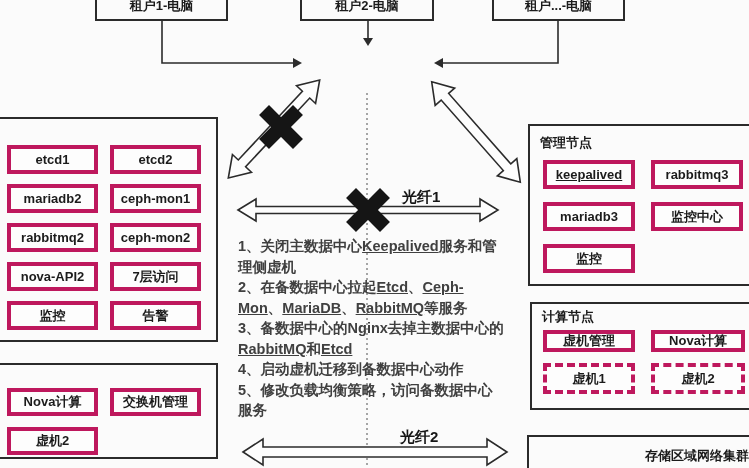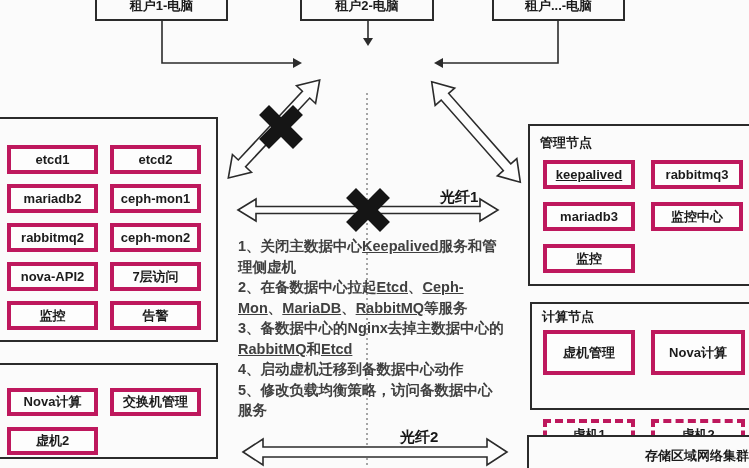--- a/index.html
+++ b/index.html
@@ -40,22 +40,22 @@
   .grid-left-upper{padding:26px 15px 0 17px;grid-template-columns:91px 91px;gap:10px 12px;}
   .grid-left-upper .cell{height:29px;}
   
   .grid-left-lower{padding:23px 15px 0 17px;grid-template-columns:91px 91px;gap:11px 12px;}
   .grid-left-lower .cell{height:28px;}
   
   .grid-mgmt{margin:8px 0 0 13px;grid-template-columns:92px 92px;gap:13px 16px;}
   .grid-mgmt .cell{height:29px;}
   
   .grid-compute{margin:4px 0 0 11px;grid-template-columns:92px 94px;gap:11px 16px;}
-  .grid-compute .cell{height:45px;}
-  .grid-compute .cell-dashed{height:31px;margin-top:33px;}
+  .grid-compute .cell{height:22px;}
+  .grid-compute .cell-dashed{height:31px;}
 </style>
 </head>
 <body>
 
 <div class="canvas">
 
   <svg class="layer-svg" width="749" height="468" viewBox="0 0 749 468">
     <g stroke="#2b2b2b" stroke-width="1.6" fill="none">
       <path d="M162 21 V63 H294"></path>
       <path d="M368 21 V40"></path>
@@ -148,16 +148,16 @@
   <div class="box" style="left:527px;top:435px;width:340px;height:60px;align-items:flex-start;padding-top:10px;">存储区域网络集群</div>
 
   <div class="steps">
       <div><span>1、关闭主数据中心</span><span class="u">Keepalived</span><span>服务和管理侧虚机</span></div>
       <div><span>2、在备数据中心拉起</span><span class="u">Etcd</span><span>、</span><span class="u">Ceph-Mon</span><span>、</span><span class="u">MariaDB</span><span>、</span><span class="u">RabbitMQ</span><span>等服务</span></div>
       <div><span>3、备数据中心的Nginx去掉主数据中心的</span><span class="u">RabbitMQ</span><span>和</span><span class="u">Etcd</span></div>
       <div><span>4、启动虚机迁移到备数据中心动作</span></div>
       <div><span>5、修改负载均衡策略，访问备数据中心服务</span></div>
     </div>
 
-  <div class="fiber-label" style="left:402px;top:188px;margin-left:38px;">光纤1</div>
+  <div class="fiber-label" style="left:402px;top:188px;">光纤1</div>
   <div class="fiber-label" style="left:400px;top:428px;">光纤2</div>
 
 </div>
 
 </body></html>

